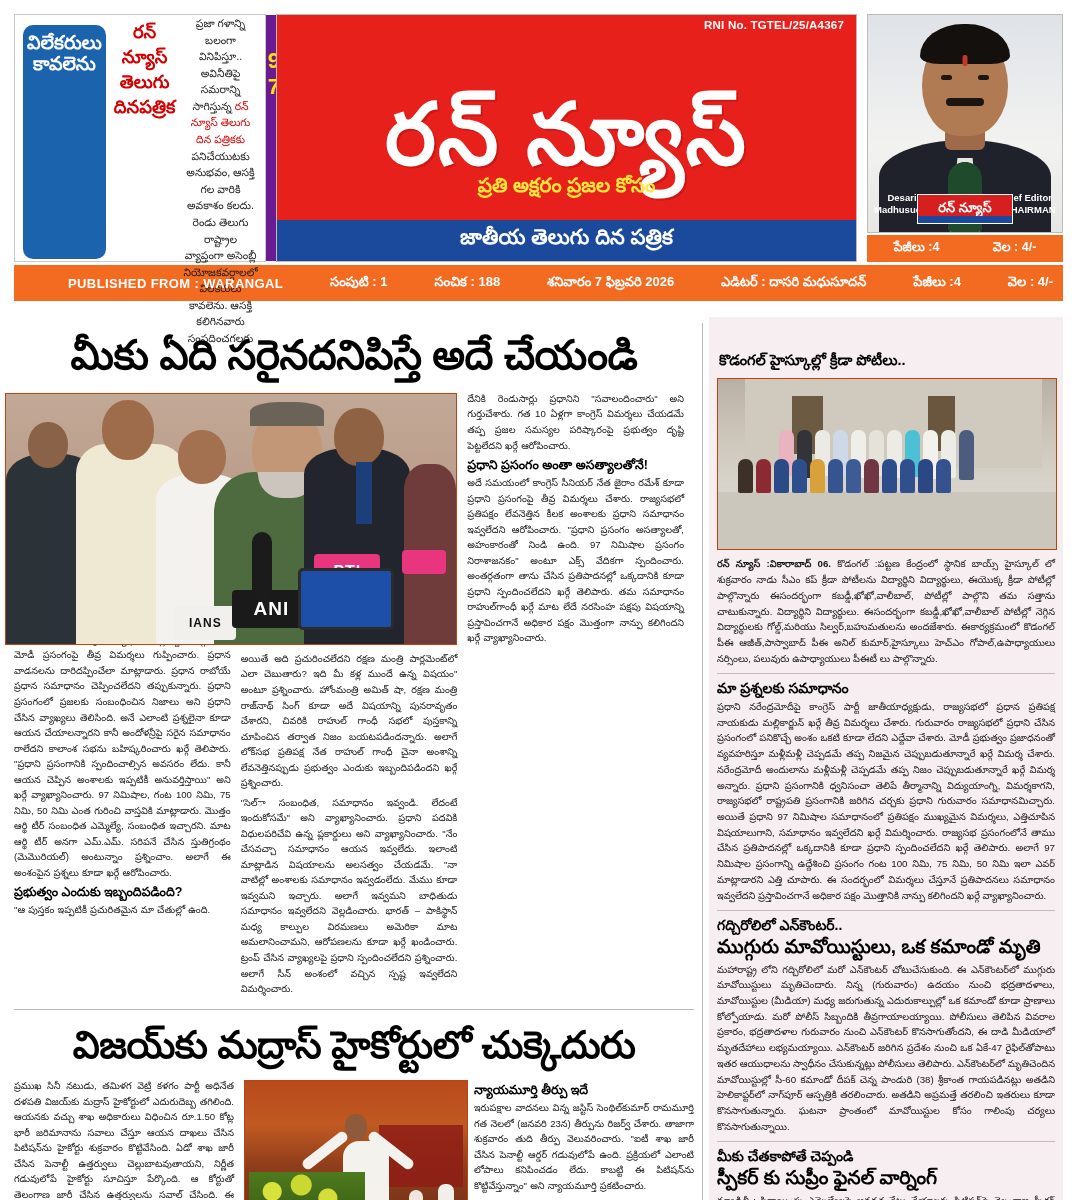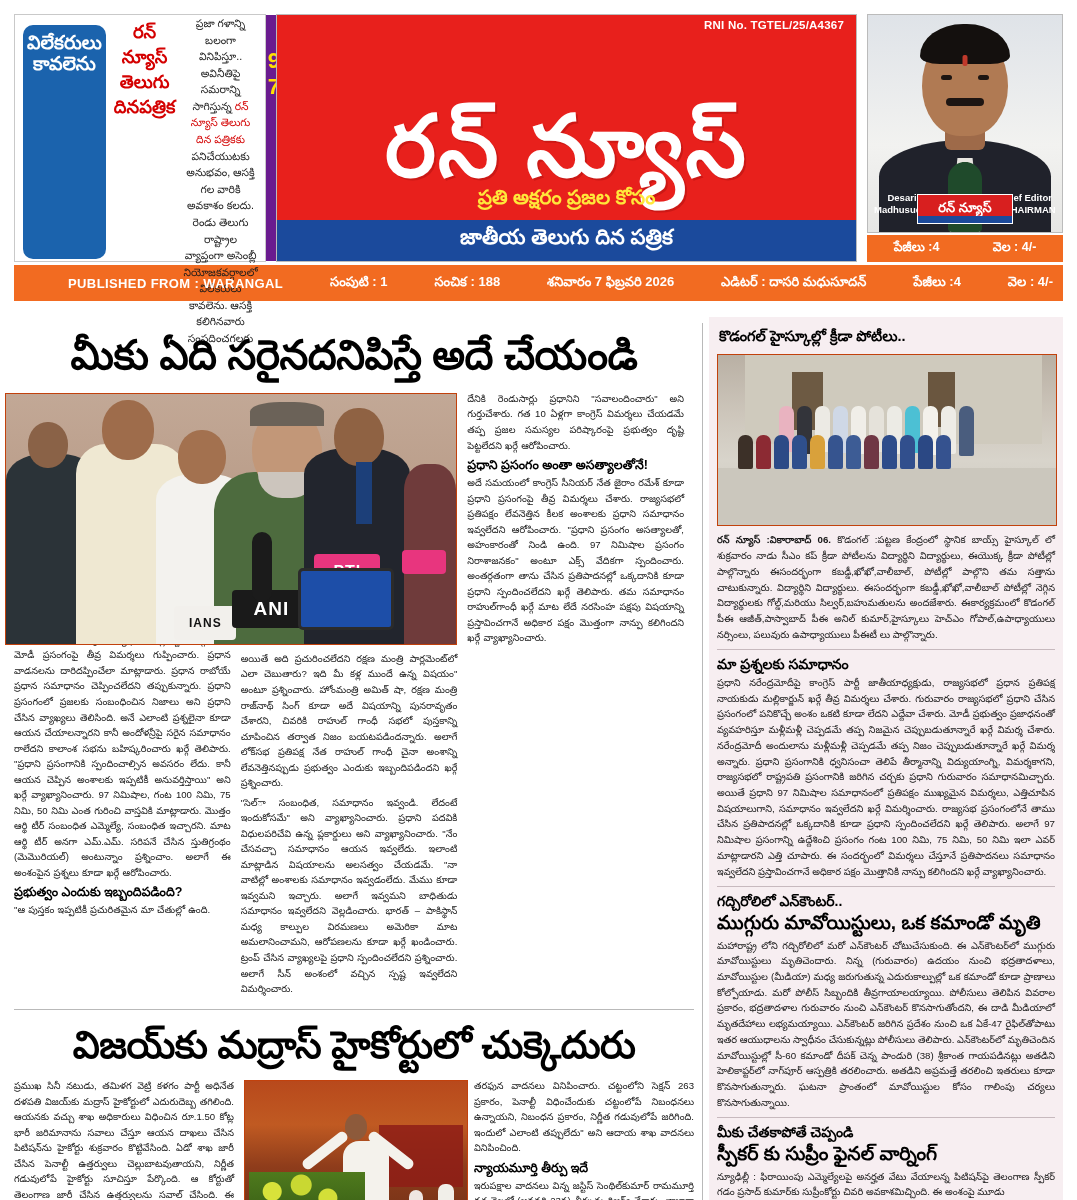--- a/index.html
+++ b/index.html
@@ -83,21 +83,21 @@
     position: relative;
     border: 1px solid #bbb;
   }
   .logo-red {
     background: #e8201c;
     flex: 1 1 auto;
     position: relative;
     display: flex;
     flex-direction: column;
     justify-content: flex-end;
-    padding-bottom: 4px;
+    padding-bottom: 16px;
     min-height: 192px;
   }
   .rni {
     position: absolute;
     top: 4px;
     right: 12px;
     color: #ffffff;
     font-size: 11.5px;
     font-weight: bold;
     letter-spacing: 0.2px;
@@ -300,20 +300,21 @@
   .sc-row{position:absolute;display:flex;gap:3px;}
   .sc-p{width:15px;border-radius:7px 7px 2px 2px;}
 
   
   .side-kicker {
     font-size: 14.5px;
     font-weight: bold;
     color: #000;
     padding: 5px 2px 6px 2px;
     line-height: 1.2;
+    margin-top: 24px;
   }
   .side-head-sm {
     font-size: 14px; font-weight: bold; color:#000; line-height:1.25; margin: 6px 0 1px 0;
   }
   .side-head-lg {
     font-size: 19px; font-weight: bold; color:#000; line-height:1.2; margin: 1px 0 3px 0;
   }
   .side-col p {
     font-size: 9.7px;
     line-height: 1.62;
@@ -468,21 +469,20 @@
               <div class="rl-arm l"></div>
               <div class="rl-arm r"></div>
               <div class="rl-flowers"></div>
               <div style="position:absolute;bottom:6%;right:6%;width:16px;height:44px;background:#f1efe9;border-radius:7px 7px 2px 2px;"></div>
               <div style="position:absolute;bottom:6%;right:20%;width:14px;height:38px;background:#efe6e2;border-radius:7px 7px 2px 2px;"></div>
             </div>
           </div>
 
         </div>
         <div class="col">
-          <p>తరఫున వాదనలు వినిపించారు. చట్టంలోని సెక్షన్ 263 ప్రకారం, పెనాల్టీ విధించేందుకు చట్టంలోపే నిబంధనలు ఉన్నాయని, నిబంధన ప్రకారం, నిర్ణీత గడువులోపే జరిగింది. ఇందులో ఎలాంటి తప్పులేదు" అని ఆదాయ శాఖ వాదనలు వినిపించింది.</p>
           <div class="subhead">న్యాయమూర్తి తీర్పు ఇదే</div>
           <p>ఇరుపక్షాల వాదనలు విన్న జస్టిస్ సెంథిల్‌కుమార్ రామమూర్తి గత నెలలో (జనవరి 23న) తీర్పును రిజర్వ్ చేశారు. తాజాగా శుక్రవారం తుది తీర్పు వెలువరించారు. "ఐటీ శాఖ జారీ చేసిన పెనాల్టీ ఆర్డర్ గడువులోపే ఉంది. ప్రక్రియలో ఎలాంటి లోపాలు కనిపించడం లేదు. కాబట్టి ఈ పిటిషన్‌ను కొట్టివేస్తున్నాం" అని న్యాయమూర్తి ప్రకటించారు.</p>
 
         </div>
       </div>
     </div>
 
     <div class="rule-v"></div>
 
     <div class="side-col">

